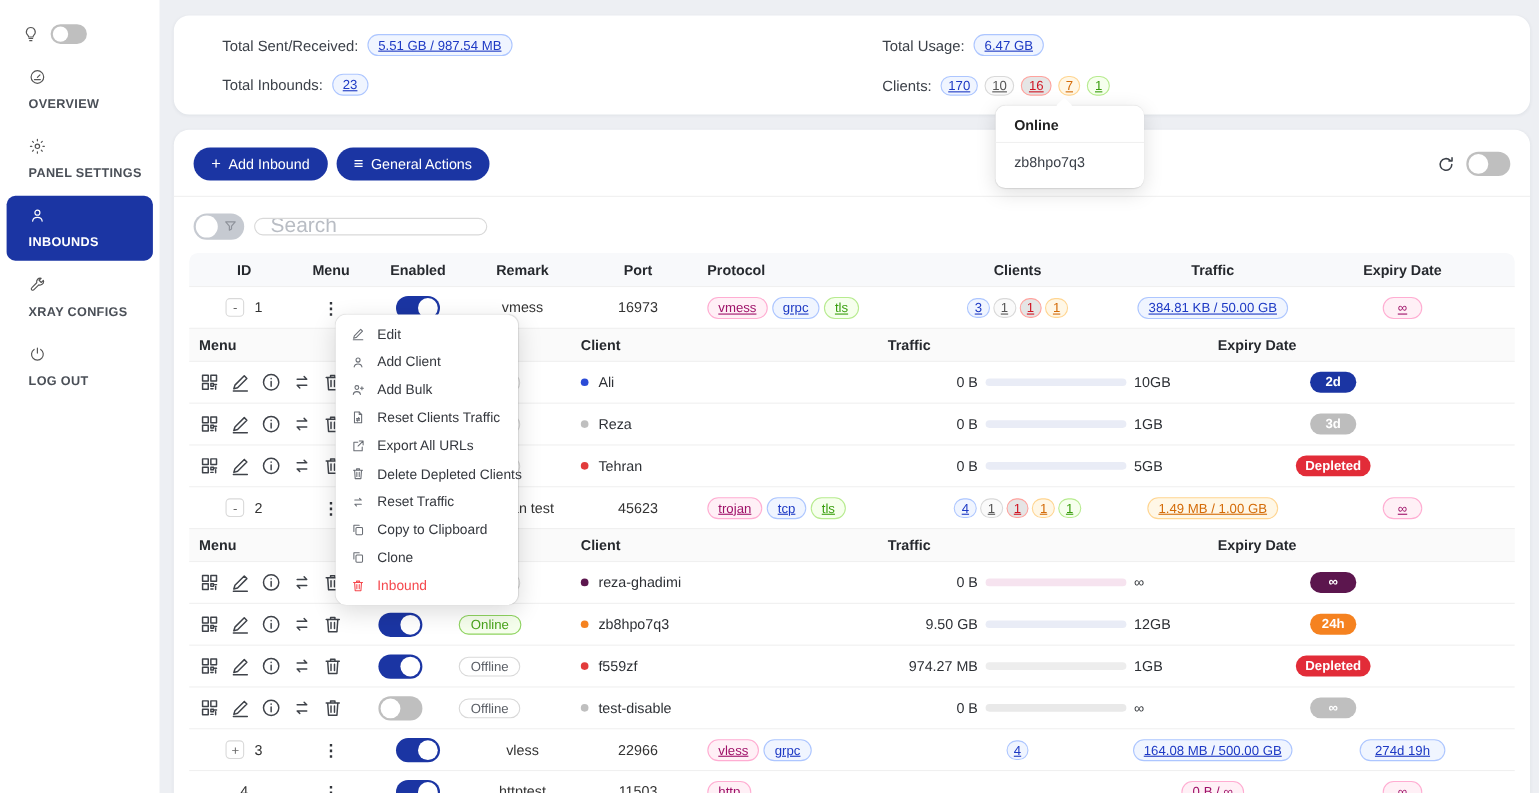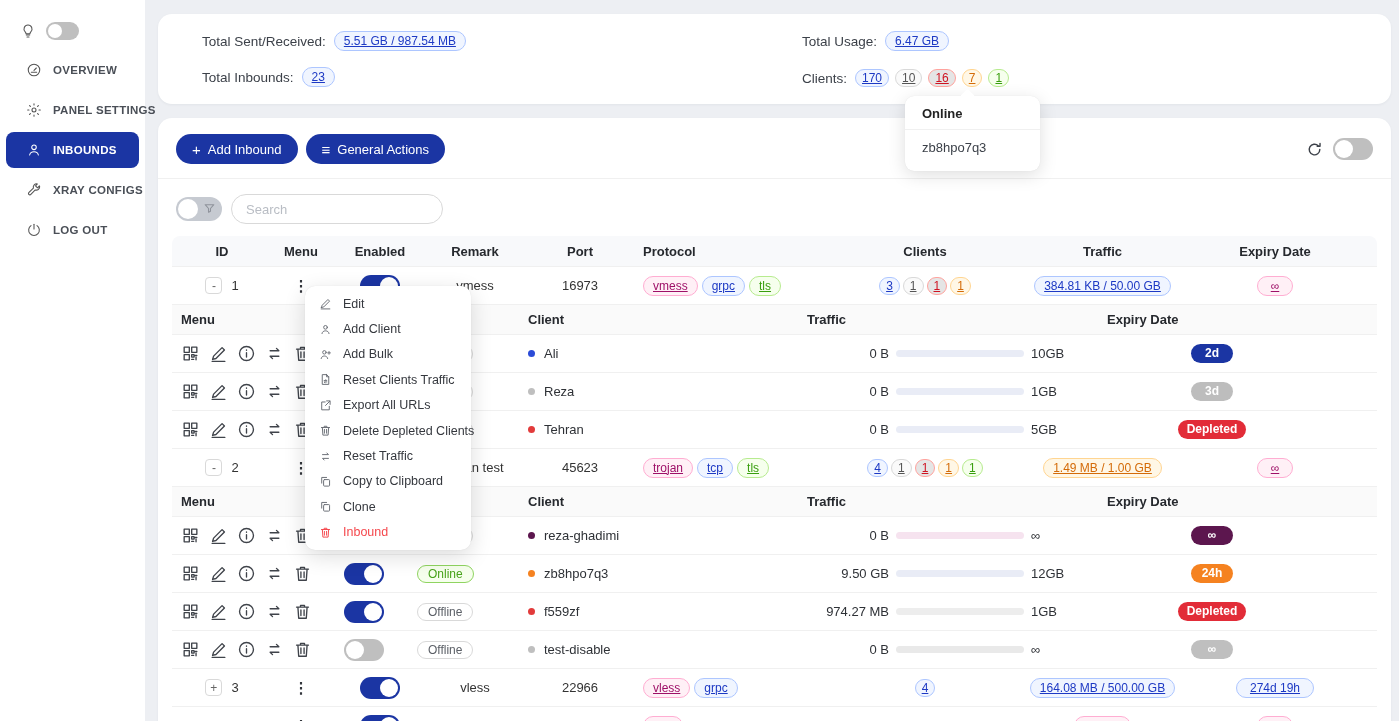--- a/index.html
+++ b/index.html
@@ -2,21 +2,21 @@
 <html><head>
 <meta charset="utf-8">
 <style>
   * { margin:0; padding:0; box-sizing:border-box; }
   html,body { width:1399px; height:721px; overflow:hidden; }
   body { font-family:"Liberation Sans", sans-serif; background:#edeff3; color:#333; position:relative; font-size:13px; }
 
   
   .sidebar { position:absolute; left:0; top:0; width:145px; height:721px; background:#fff; padding-top:14px; z-index:5; }
   .theme-row { display:flex; align-items:center; gap:10px; padding:8px 0 8px 20px; }
-  .nav-item { display:flex; align-items:center; gap:11px; padding:10px 8px 10px 20px; margin:4px 6px; color:#4a4f57; font-size:11.5px; font-weight:600; letter-spacing:.3px; border-radius:8px; cursor:pointer; white-space:nowrap; }
+  .nav-item { display:flex; align-items:flex-start; gap:11px; padding:10px 8px 10px 20px; margin:4px 6px; color:#4a4f57; font-size:11.5px; font-weight:600; letter-spacing:.3px; border-radius:8px; cursor:pointer; white-space:nowrap;flex-direction:column; }
   .nav-item .nicon { width:16px; height:16px; flex:0 0 16px; color:#555; display:inline-flex; }
   .nav-item.active { background:#1b35a3; color:#fff; }
   .nav-item.active .nicon { color:#fff; }
   svg.ic { width:100%; height:100%; fill:none; stroke:currentColor; stroke-width:1.6; stroke-linecap:round; stroke-linejoin:round; display:block; }
 
   
   .content { position:absolute; left:158px; top:14px; width:1233px; }
   .card { background:#fff; border-radius:14px; box-shadow:0 1px 3px rgba(20,30,60,.05); }
 
   
@@ -47,21 +47,21 @@
   .toolbar { display:flex; align-items:center; gap:8px; padding:16px 4px 14px 4px; border-bottom:1px solid #f0f0f0; margin:0 -14px; padding-left:18px; padding-right:18px; }
   .btn-primary { display:inline-flex; align-items:center; gap:7px; background:#1b35a3; color:#fff; border:none; border-radius:15px; height:30px; padding:0 16px; font-size:13px; font-family:inherit; cursor:pointer; font-weight:500; }
   .btn-primary .bicon { font-size:15px; line-height:1; }
   .toolbar-right { margin-left:auto; display:flex; align-items:center; gap:10px; }
   .refresh-icon { width:17px; height:17px; color:#3c4149; cursor:pointer; }
 
   .search-row { display:flex; align-items:center; gap:9px; padding:15px 4px 12px 4px; }
   .filter-toggle { position:relative; width:46px; height:24px; border-radius:12px; background:#c6cad1; cursor:pointer; }
   .filter-toggle .knob { position:absolute; top:2px; left:2px; width:20px; height:20px; border-radius:50%; background:#fff; }
   .filter-toggle .funnel { position:absolute; right:6px; top:5px; width:13px; height:13px; color:#8f939b; }
-  .search-input { width:212px; height:30px; border:1px solid #d9d9d9; border-radius:15px; padding:0 14px; font-size:13px; font-family:inherit; color:#333; outline:none; }
+  .search-input { width:212px; height:16px; border:1px solid #d9d9d9; border-radius:15px; padding:0 14px; font-size:19px; font-family:inherit; color:#333; outline:none; }
   .search-input::placeholder { color:#b9bdc4; }
 
   
   .grid-main { display:grid; grid-template-columns:100px 58px 100px 90px 120px 220px 130px 225px 120px 1fr; align-items:center; }
   .grid-sub  { display:grid; grid-template-columns:165px 80px 90px 300px 300px 210px 1fr; align-items:center; }
   .t-head { background:#f8f9fb; border-radius:8px 8px 0 0; height:30px; font-weight:600; color:#26292e; font-size:13px; }
   .t-head > div, .t-row > div { display:flex; align-items:center; justify-content:center; }
   .t-head .al, .t-row .al { justify-content:flex-start; }
   .t-row { height:38px; border-top:1px solid #f0f0f0; background:#fff; }
   .sub-head { height:30px; background:#fafafa; border-top:1px solid #f0f0f0; font-weight:600; color:#26292e; }

